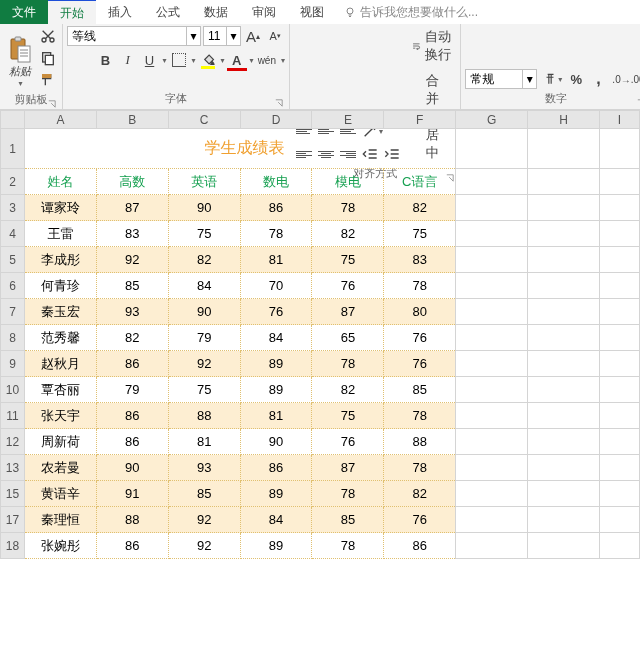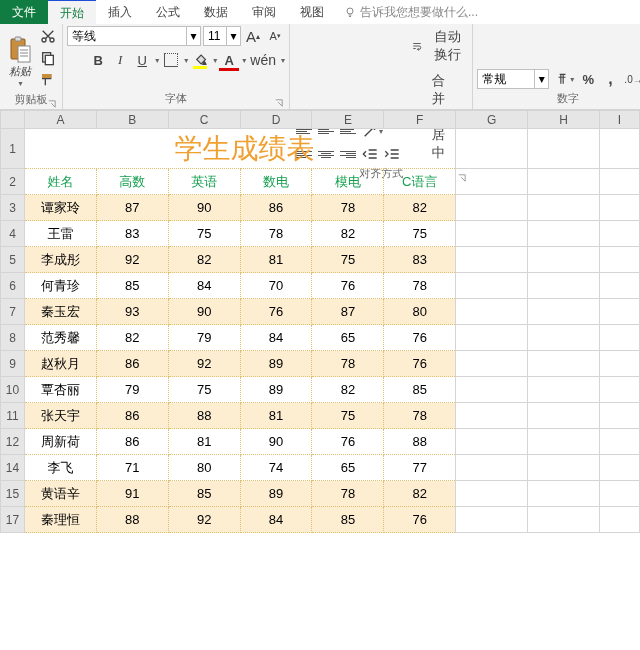--- a/index.html
+++ b/index.html
@@ -39,34 +39,34 @@
   .fill-ico span { position:absolute; bottom:-3px; left:0; width:14px; height:3px; background:#ffff00;}
   .fontcolor-ico { font-weight: bold; position: relative; }
   .fontcolor-ico span { position: absolute; bottom:-1px; left:0; width: 100%; height: 3px; background: #d00; }
   
   .align-body { display: flex; gap: 6px; }
   .align-grid { display: flex; flex-direction: column; gap: 3px; }
   .align-row { display: flex; gap: 2px; }
   .align-ico { display:flex; flex-direction:column; gap:1px; width:16px;}
   .align-ico i { height:1px; background:#555; }
   .align-side { display:flex; flex-direction:column; gap:4px; }
-  .side-btn { display:flex; align-items:center; gap:9px; padding:2px 4px; }
+  .side-btn { display:flex; align-items:center; gap:3px; padding:2px 4px; }
   
   .num-body { display:flex; flex-direction:row; gap:4px; }
   .num-row { display:flex; gap:2px; }
   .num-combo input { width: 56px; }
   
   .grid-wrap { position: relative; overflow: hidden; }
   table.sheet { border-collapse: collapse; table-layout: fixed; }
   .sheet th, .sheet td { border: 1px solid #d4d4d4; font-weight: normal; }
   .colh { background: #e6e6e6; color: #555; text-align: center; height: 18px; font-size: 12px; }
   .rowh { background: #e6e6e6; color: #555; text-align: center; width: 24px; font-size: 12px; }
   .corner { background: #e6e6e6; width: 24px; }
   .cA { width: 72px; } .cB,.cC,.cD,.cE,.cF { width: 72px; } .cG,.cH { width: 72px; } .cI { width: 40px; }
-  .title-cell { text-align: center; font-size: 28px; font-weight: bold; color: #f0a030; height: 40px; font-family: SimSun, serif; padding-left: 9px; }
+  .title-cell { text-align: center; font-size: 16px; font-weight: bold; color: #f0a030; height: 40px; font-family: SimSun, serif; padding-left: 9px; }
   .hdr { color: #15a050; font-weight: bold; text-align: center; height: 26px; font-size: 13px; }
   .name { text-align: center; font-size: 13px; height: 26px; }
   .num { text-align: center; font-size: 13px; }
   tr.band td.in { background: #fdeed2; }
   .in { border: 1px dotted #e0c070 !important; }
   .launcher svg, .btn svg { display:block; }
 </style>
 </head>
 <body>
 
@@ -163,21 +163,21 @@
               <svg width="14" height="11" viewBox="0 0 24 20" fill="none" stroke="#444" stroke-width="2">
                 <path d="M6 10l8-8 8 8-8 8z" fill="#ddd"></path>
                 <path d="M20 14c0 0 3 3 3 5a3 3 0 0 1-6 0c0-2 3-5 3-5z" fill="#444"></path>
               </svg>
               <span></span>
             </span>
           </button>
           <span class="drop">▾</span>
         <button class="btn fbtn fontcolor-ico">A<span></span></button>
           <span class="drop">▾</span>
-        <button class="btn fbtn" style="font-size:14px;">wén</button>
+        <button class="btn fbtn" style="font-size:10px;">wén</button>
           <span class="drop">▾</span>
       </div>
     </div>
     <div class="group-label"><span>字体</span>
       <span class="launcher">
           <svg width="8" height="8" viewBox="0 0 10 10">
             <path d="M1 1h8v8" fill="none" stroke="#888"></path>
             <path d="M4 4l5 5" stroke="#888"></path>
           </svg>
         </span>
@@ -472,28 +472,28 @@
           <td class="name in">周新荷</td>
           <td class="num in">86</td>
           <td class="num in">81</td>
           <td class="num in">90</td>
           <td class="num in">76</td>
           <td class="num in">88</td>
           <td class=""></td>
           <td class=""></td>
           <td class=""></td>
         </tr>
-        <tr>
-          <th class="rowh">14</th>
-          <td class="name in">李飞</td>
-          <td class="num in">71</td>
-          <td class="num in">80</td>
-          <td class="num in">74</td>
-          <td class="num in">65</td>
-          <td class="num in">77</td>
+        <tr class="band">
+          <th class="rowh">13</th>
+          <td class="name in">农若曼</td>
+          <td class="num in">90</td>
+          <td class="num in">93</td>
+          <td class="num in">86</td>
+          <td class="num in">87</td>
+          <td class="num in">78</td>
           <td class=""></td>
           <td class=""></td>
           <td class=""></td>
         </tr>
         <tr class="band">
           <th class="rowh">15</th>
           <td class="name in">黄语辛</td>
           <td class="num in">91</td>
           <td class="num in">85</td>
           <td class="num in">89</td>
@@ -508,15 +508,27 @@
           <td class="name in">秦理恒</td>
           <td class="num in">88</td>
           <td class="num in">92</td>
           <td class="num in">84</td>
           <td class="num in">85</td>
           <td class="num in">76</td>
           <td class=""></td>
           <td class=""></td>
           <td class=""></td>
         </tr>
+        <tr>
+          <th class="rowh">18</th>
+          <td class="name in">张婉彤</td>
+          <td class="num in">86</td>
+          <td class="num in">92</td>
+          <td class="num in">89</td>
+          <td class="num in">78</td>
+          <td class="num in">86</td>
+          <td class=""></td>
+          <td class=""></td>
+          <td class=""></td>
+        </tr>
       </tbody>
 </table>
 </div>
 
 </body></html>

